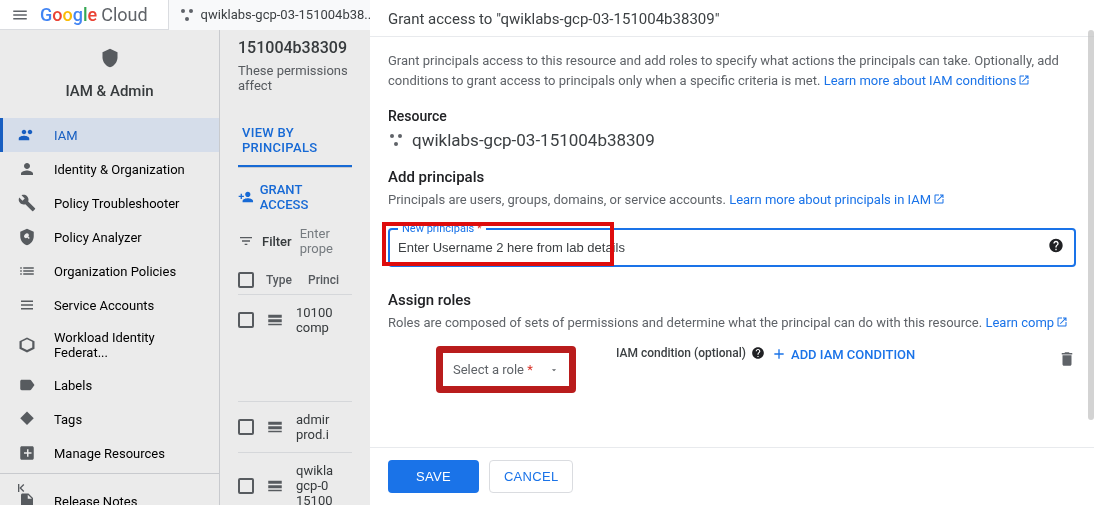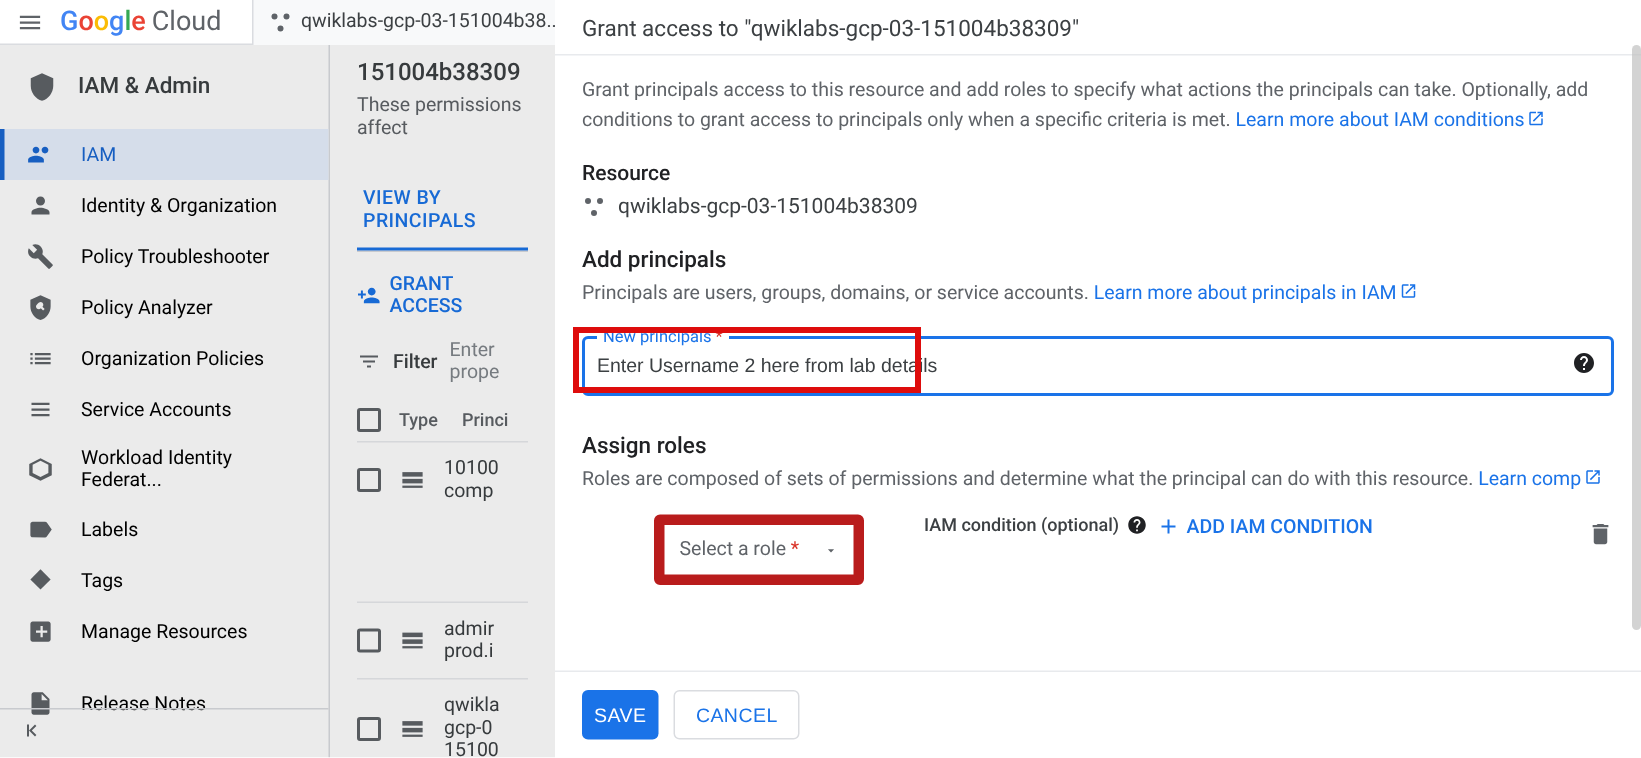--- a/index.html
+++ b/index.html
@@ -13,21 +13,21 @@
   .logo-text-g { font-size: 18px; font-weight: 500; }
   .logo-c { font-size: 18px; font-weight: 400; color: #5f6368; }
   .g-blue { color: #4285F4; } .g-red { color: #EA4335; } .g-yellow { color: #FBBC05; } .g-green { color: #34A853; }
   .project-tab { height: 30px; display: flex; align-items: center; gap: 6px; padding: 0 10px; border-left: 1px solid #dadce0; border-right: 1px solid #dadce0; font-size: 13px; color: #3c4043; background: #f8f9fa; }
   
   
   .bg-dim { position: absolute; top: 30px; left: 0; width: 370px; height: 475px; background: rgba(0,0,0,0.08); pointer-events: none; z-index: 5; }
   
   
   .left-sidebar { position: absolute; top: 30px; left: 0; width: 220px; height: 475px; background: #fff; border-right: 1px solid #dadce0; }
-  .sidebar-title { display: flex; gap: 14px; padding: 18px 18px; font-size: 15px; font-weight: 500; color: #3c4043; }
+  .sidebar-title { display: flex; align-items: center; gap: 14px; padding: 18px 18px; font-size: 15px; font-weight: 500; color: #3c4043; flex-direction: column; }
   .sidebar-title svg { fill: #5f6368; }
   .nav-item { display: flex; align-items: center; gap: 18px; padding: 8px 18px; font-size: 13px; color: #000000; cursor: pointer; }
   .nav-item.active { color: #1967d2; background: #e8f0fe; border-left: 3px solid #1967d2; padding-left: 15px; }
   .nav-item.active svg { fill: #1967d2; }
   .nav-item svg { fill: #5f6368; width: 18px; height: 18px; flex-shrink: 0; }
   .sidebar-bottom { position: absolute; bottom: 0; left: 0; width: 100%; border-top: 1px solid #dadce0; padding: 6px 14px; }
   
   
   .mid-content { position: absolute; top: 30px; left: 220px; width: 150px; height: 475px; background: #fff; padding: 6px 18px; font-size: 13px; }
   .mid-heading { font-size: 16px; font-weight: 500; color: #3c4043; margin-top: 2px; }
@@ -43,41 +43,41 @@
   
   
   .panel { position: absolute; top: 0; left: 370px; width: 724px; height: 505px; background: #fff; z-index: 10; display: flex; flex-direction: column; }
   .panel-header { padding: 10px 18px 8px; font-size: 15px; color: #3c4043; }
   .panel-body { flex: 1; overflow-y: auto; padding: 0 18px 10px; border-top: 1px solid #e8eaed; position: relative; }
   .panel-p { font-size: 13px; color: #5f6368; line-height: 1.5; margin-top: 14px; }
   .link { color: #1a73e8; text-decoration: none; }
   .link svg { width: 12px; height: 12px; fill: #1a73e8; vertical-align: -1px; margin-left: 2px; }
   .sect-h { font-size: 14px; font-weight: 500; color: #202124; margin-top: 18px; margin-bottom: 4px; }
   .sect-h.lg { font-size: 15px; }
-  .resource-line { display: flex; align-items: center; gap: 8px; font-size: 14px; margin-top: 6px; }
+  .resource-line { display: flex; align-items: center; gap: 8px; font-size: 17px; margin-top: 6px; }
   
   .input-wrap { position: relative; margin-top: 18px; }
   .input-border { border: 2px solid #1a73e8; border-radius: 4px; padding: 10px 36px 10px 8px; position: relative; }
   .input-legend { position: absolute; top: -8px; left: 8px; background: #fff; padding: 0 4px; font-size: 11px; color: #1a73e8; }
   .input-legend .req { color: #d93025; }
   .input-field { border: none; outline: none; width: 100%; font-size: 13px; color: #3c4043; }
   .help-icon { position: absolute; right: 10px; top: 50%; transform: translateY(-50%); }
   .help-icon svg { width: 16px; height: 16px; fill: #202124; }
   .red-box { position: absolute; top: -6px; left: -6px; width: 232px; height: 44px; border: 4px solid #de0c0c; pointer-events: none; }
   
   .role-row { display: flex; align-items: flex-start; gap: 40px; margin-top: 14px; }
   .select-role { border: 7px solid #b91c1c; border-radius: 4px; padding: 9px 10px; display: flex; align-items: center; justify-content: space-between; width: 140px; font-size: 13px; color: #5f6368; cursor: pointer; margin-left: 48px; }
   .iam-cond { display: flex; flex-direction: row; align-items: flex-start; gap: 6px; font-size: 12px; }
   .iam-cond-title { display: flex; align-items: center; gap: 5px; color: #3c4043; font-weight: 500; }
   .add-cond { color: #1a73e8; font-weight: 500; font-size: 13px; display: flex; align-items: center; gap: 4px; cursor: pointer; }
   .trash { margin-left: auto; padding-top: 4px; cursor: pointer; }
   .trash svg { fill: #5f6368; width: 18px; height: 18px; }
   
   .panel-footer { padding: 12px 18px; display: flex; gap: 10px; border-top: 1px solid #e8eaed; }
-  .btn-primary { background: #1a73e8; color: #fff; border: none; border-radius: 4px; padding: 8px 8px; font-size: 13px; font-weight: 500; cursor: pointer; letter-spacing: 0.3px; }
+  .btn-primary { background: #1a73e8; color: #fff; border: none; border-radius: 4px; padding: 8px 28px; font-size: 13px; font-weight: 500; cursor: pointer; letter-spacing: 0.3px; }
   .btn-secondary { background: #fff; color: #1a73e8; border: 1px solid #dadce0; border-radius: 4px; padding: 8px 14px; font-size: 13px; font-weight: 500; cursor: pointer; letter-spacing: 0.3px; }
   
   .scroll-indicator { position: absolute; right: 0; top: 30px; width: 6px; height: 390px; background: #c1c1c1; border-radius: 3px; opacity: 0.7; }
   
   .icon-sm { width: 16px; height: 16px; fill: #5f6368; flex-shrink: 0; }
   .icon-svc { width: 18px; height: 18px; fill: #5f6368; flex-shrink: 0; }
 </style>
 </head>
 <body>
 

